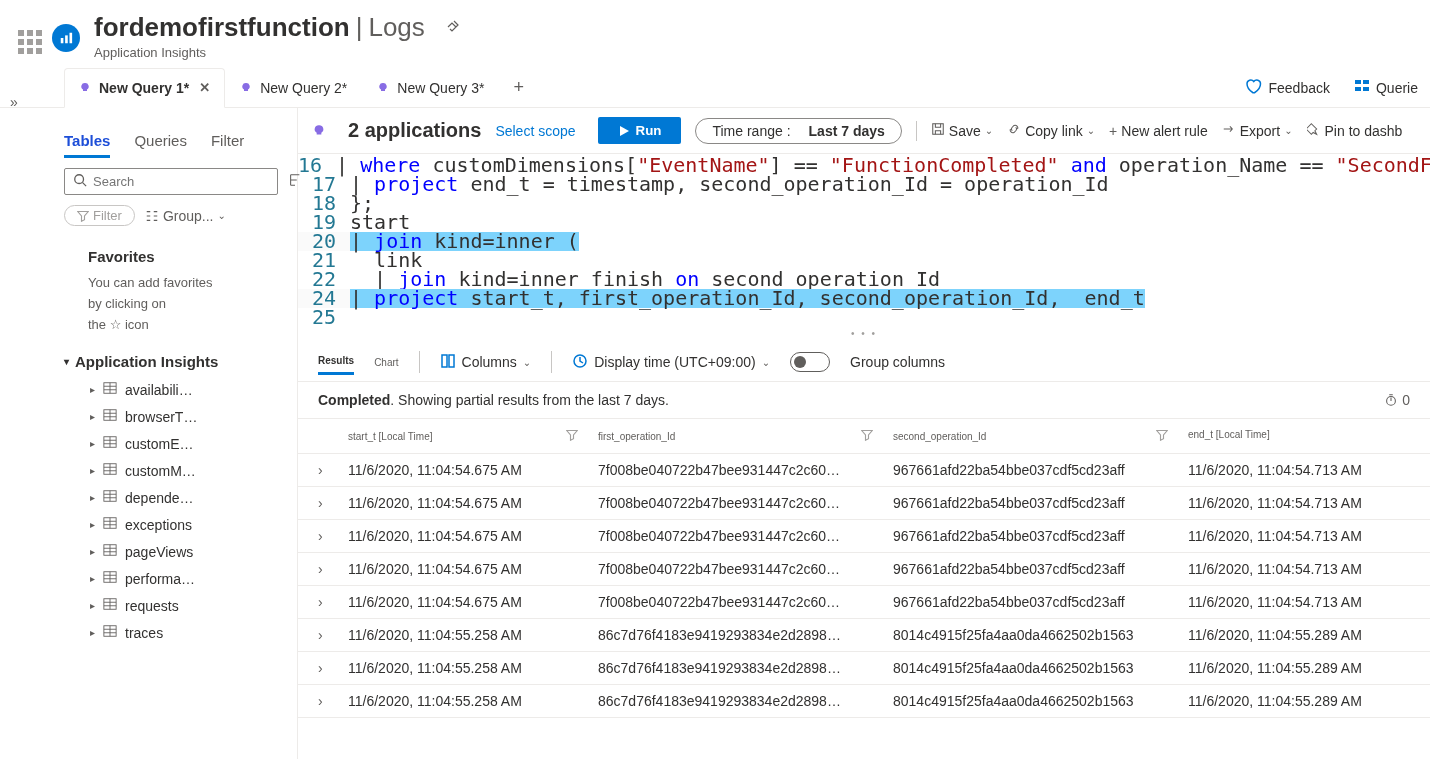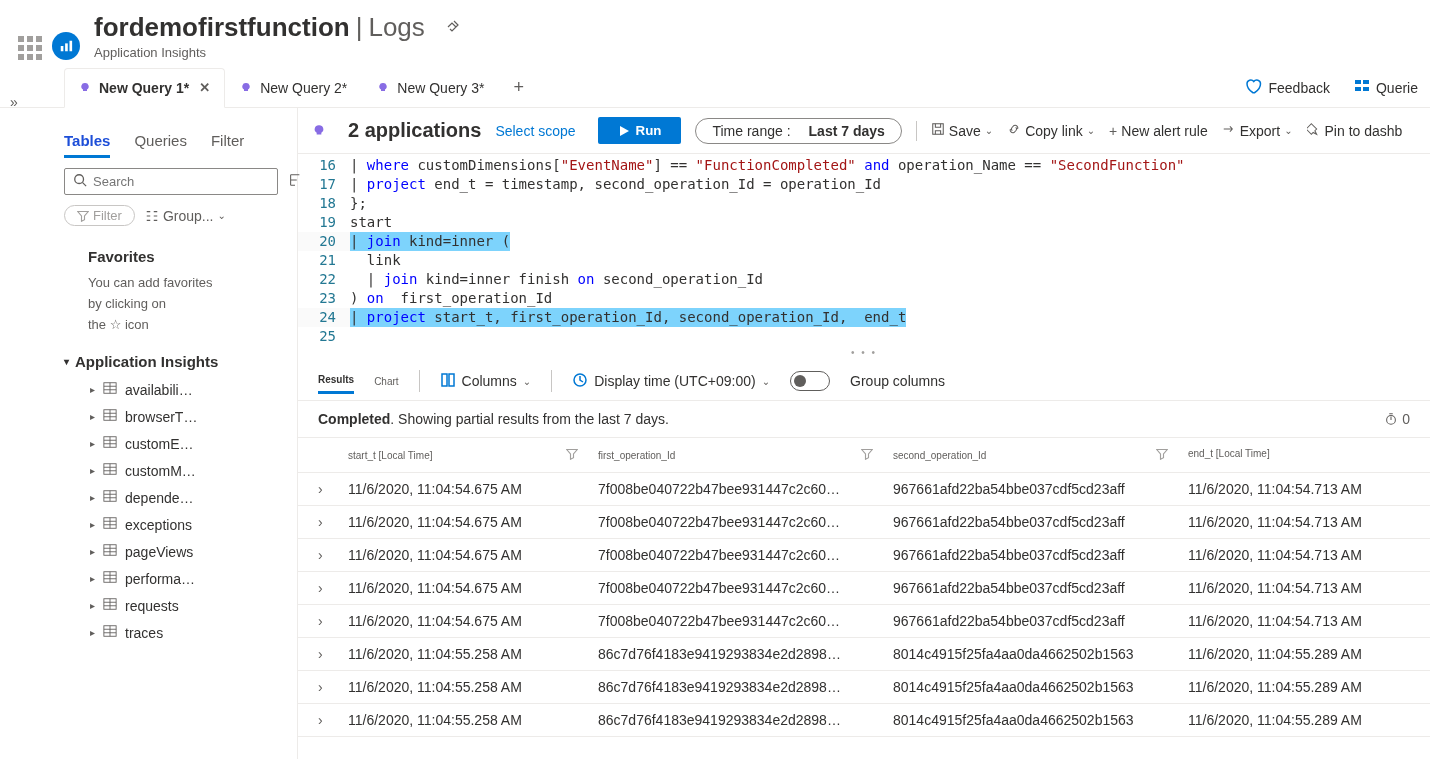--- a/index.html
+++ b/index.html
@@ -1,17 +1,17 @@
 <!DOCTYPE html>
 <html><head>
 <meta charset="utf-8">
 <style>
 * { box-sizing: border-box; margin: 0; padding: 0; }
 body { font-family: "Segoe UI", -apple-system, sans-serif; font-size: 14px; color: #323130; overflow: hidden; width: 1430px; height: 771px; background: #fff; }
-.header { display: flex; align-items: flex-end; padding: 12px 18px 8px; }
+.header { display: flex; align-items: center; padding: 12px 18px 8px; }
 .app-icon { width: 28px; height: 28px; border-radius: 50%; background: #0078d4; display: flex; align-items: center; justify-content: center; margin-right: 14px; margin-top: 4px; }
 .app-icon svg { width: 14px; height: 14px; fill: #fff; }
 .launcher { margin-right: 0; display: grid; grid-template-columns: repeat(3, 6px); grid-gap: 3px; margin-top: 12px; }
 .launcher span { width: 6px; height: 6px; background: #a19f9d; }
 .title-group { display: flex; flex-direction: column; }
 .title-row { display: flex; align-items: center; }
 .title-main { font-size: 26px; font-weight: 600; color: #323130; }
 .title-sep { font-size: 26px; font-weight: 300; color: #605e5c; margin: 0 6px; }
 .title-page { font-size: 26px; font-weight: 400; color: #605e5c; }
 .pin-btn { margin-left: 20px; cursor: pointer; color: #605e5c; font-size: 16px; }
@@ -59,21 +59,21 @@
 .toolbar { display: flex; align-items: center; padding: 8px 14px; gap: 14px; border-bottom: 1px solid #edebe9; flex-wrap: nowrap; min-height: 46px; }
 .tb-scope { color: #0078d4; cursor: pointer; margin-right: 8px; }
 .run-btn { background: #0078d4; color: #fff; border: none; padding: 6px 20px; border-radius: 2px; font-weight: 600; cursor: pointer; display: flex; align-items: center; gap: 6px; }
 .time-pill { border: 1px solid #8a8886; border-radius: 16px; padding: 4px 16px; display: flex; align-items: center; gap: 18px; cursor: pointer; }
 .time-pill .val { font-weight: 600; }
 .divider { width: 1px; height: 20px; background: #c8c6c4; }
 .tb-action { display: flex; align-items: center; gap: 4px; cursor: pointer; color: #323130; }
 .tb-action .ico { color: #605e5c; }
 .chev-down { font-size: 10px; color: #605e5c; }
 
-.editor { padding: 2px 0; font-family: Consolas, monospace; font-size: 14px; line-height: 19px; overflow: hidden; }
+.editor { padding: 2px 0; font-family: Consolas, monospace; font-size: 20px; line-height: 19px; overflow: hidden; }
 .line { display: flex; }
 .gutter { width: 52px; text-align: right; padding-right: 14px; color: #237893; user-select: none; }
 .line.active-line .gutter { background: #fafafa; }
 .code { white-space: pre; }
 .code .kw { color: #0000ff; }
 .code .str { color: #a31515; }
 .line.active-line .code { background: #7dd3fc; }
 
 .split-handle { text-align: center; color: #a19f9d; font-size: 10px; letter-spacing: 2px; height: 14px; line-height: 10px; cursor: ns-resize; }
 
@@ -405,24 +405,20 @@
           <div class="code"><span>| </span><span class="kw">join</span><span> kind=inner (</span></div>
         </div>
         <div class="line">
           <div class="gutter">21</div>
           <div class="code"><span>  link</span></div>
         </div>
         <div class="line">
           <div class="gutter">22</div>
           <div class="code"><span>  | </span><span class="kw">join</span><span> kind=inner finish </span><span class="kw">on</span><span> second_operation_Id</span></div>
         </div>
-        <div class="line">
-          <div class="gutter">23</div>
-          <div class="code"><span>) </span><span class="kw">on</span><span>  first_operation_Id</span></div>
-        </div>
         <div class="line active-line">
           <div class="gutter">24</div>
           <div class="code"><span>| </span><span class="kw">project</span><span> start_t, first_operation_Id, second_operation_Id,  end_t</span></div>
         </div>
         <div class="line">
           <div class="gutter">25</div>
           <div class="code"><span></span></div>
         </div>
       </div>
     <div class="split-handle">• • •</div>

